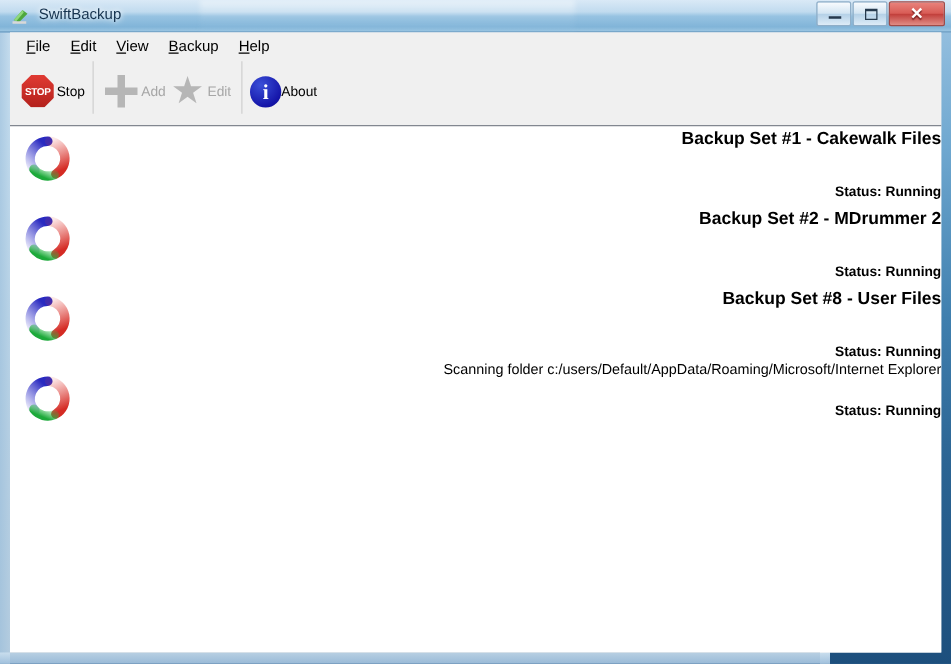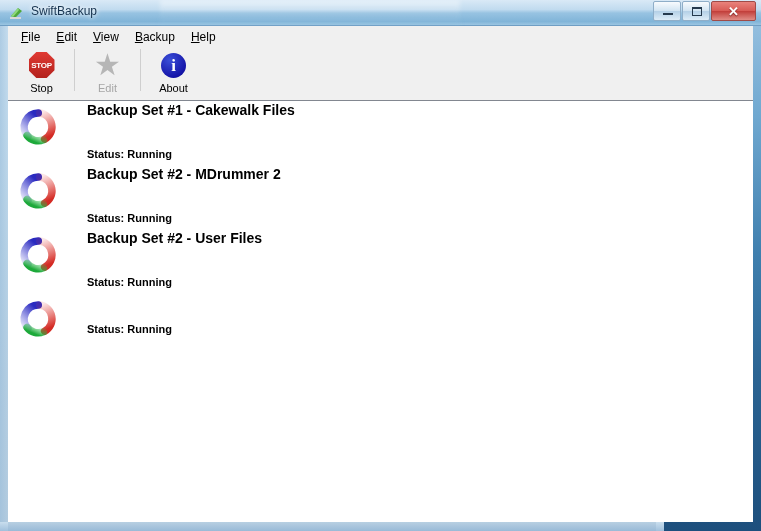--- a/index.html
+++ b/index.html
@@ -115,20 +115,21 @@
   }
 
   
   #client {
     position: absolute;
     left: 8px; top: 26px;
     width: 745px;
     height: 496px;
     background: #f0f0f0;
     box-sizing: border-box;
+    text-align: right;
   }
 
   
   #menubar {
     position: absolute;
     left: 0; top: 0;
     width: 745px; height: 21px;
     background: #f0f0f0;
     display: flex;
     align-items: center;
@@ -152,21 +153,20 @@
     background: #f0f0f0;
     display: flex;
     align-items: flex-start;
     padding-left: 7px;
     box-sizing: border-box;
   }
   .tool {
     width: 53px;
     height: 50px;
     display: flex;
-    flex-direction: column;
     align-items: center;
     justify-content: flex-start;
     padding-top: 2px;
     box-sizing: border-box;
   }
   .tool .ticon {
     width: 32px; height: 32px;
     display: flex; align-items: center; justify-content: center;
     position: relative;
   }
@@ -337,20 +337,29 @@
                 <span>STOP</span>
               </div>
             </div>
         </div>
         <div class="tlabel">Stop</div>
       </div>
 
 
       <div class="tool-sep"></div>
 
+      <div class="tool disabled">
+        <div class="ticon">
+          <div class="ic-plus">
+              <i></i>
+              <i></i>
+            </div>
+        </div>
+        <div class="tlabel">Add</div>
+      </div>
 
 
       <div class="tool disabled">
         <div class="ticon">
           <div class="ic-star">★</div>
         </div>
         <div class="tlabel">Edit</div>
       </div>
 
       <div class="tool-sep"></div>
@@ -412,22 +421,23 @@
 
       <div class="list-item">
         <div class="spinner">
           <svg width="42" height="42" viewBox="0 0 42 42">
             <path d="M 9.9 30.5 A 14 14 0 0 1 20.3 7.0" fill="none" stroke="url(#gb1)" stroke-width="7.5" stroke-linecap="round"></path>
             <path d="M 21.7 7.0 A 14 14 0 0 1 26.6 33.2" fill="none" stroke="url(#gr1)" stroke-width="7.5" stroke-linecap="round"></path>
             <path d="M 25.4 33.8 A 14 14 0 0 1 9.1 29.4" fill="none" stroke="url(#gg1)" stroke-width="7.5" stroke-linecap="round"></path>
           </svg>
         </div>
         <div class="item-text">
-          <div class="item-title">Backup Set #2 - User Files</div>
+          <div class="item-title">Backup Set #8 - User Files</div>
           <div class="item-status">Status: Running</div>
+          <div class="item-detail">Scanning folder c:/users/Default/AppData/Roaming/Microsoft/Internet Explorer</div>
         </div>
       </div>
 
       <div class="list-item">
         <div class="spinner">
           <svg width="42" height="42" viewBox="0 0 42 42">
             <path d="M 9.9 30.5 A 14 14 0 0 1 20.3 7.0" fill="none" stroke="url(#gb1)" stroke-width="7.5" stroke-linecap="round"></path>
             <path d="M 21.7 7.0 A 14 14 0 0 1 26.6 33.2" fill="none" stroke="url(#gr1)" stroke-width="7.5" stroke-linecap="round"></path>
             <path d="M 25.4 33.8 A 14 14 0 0 1 9.1 29.4" fill="none" stroke="url(#gg1)" stroke-width="7.5" stroke-linecap="round"></path>
           </svg>

